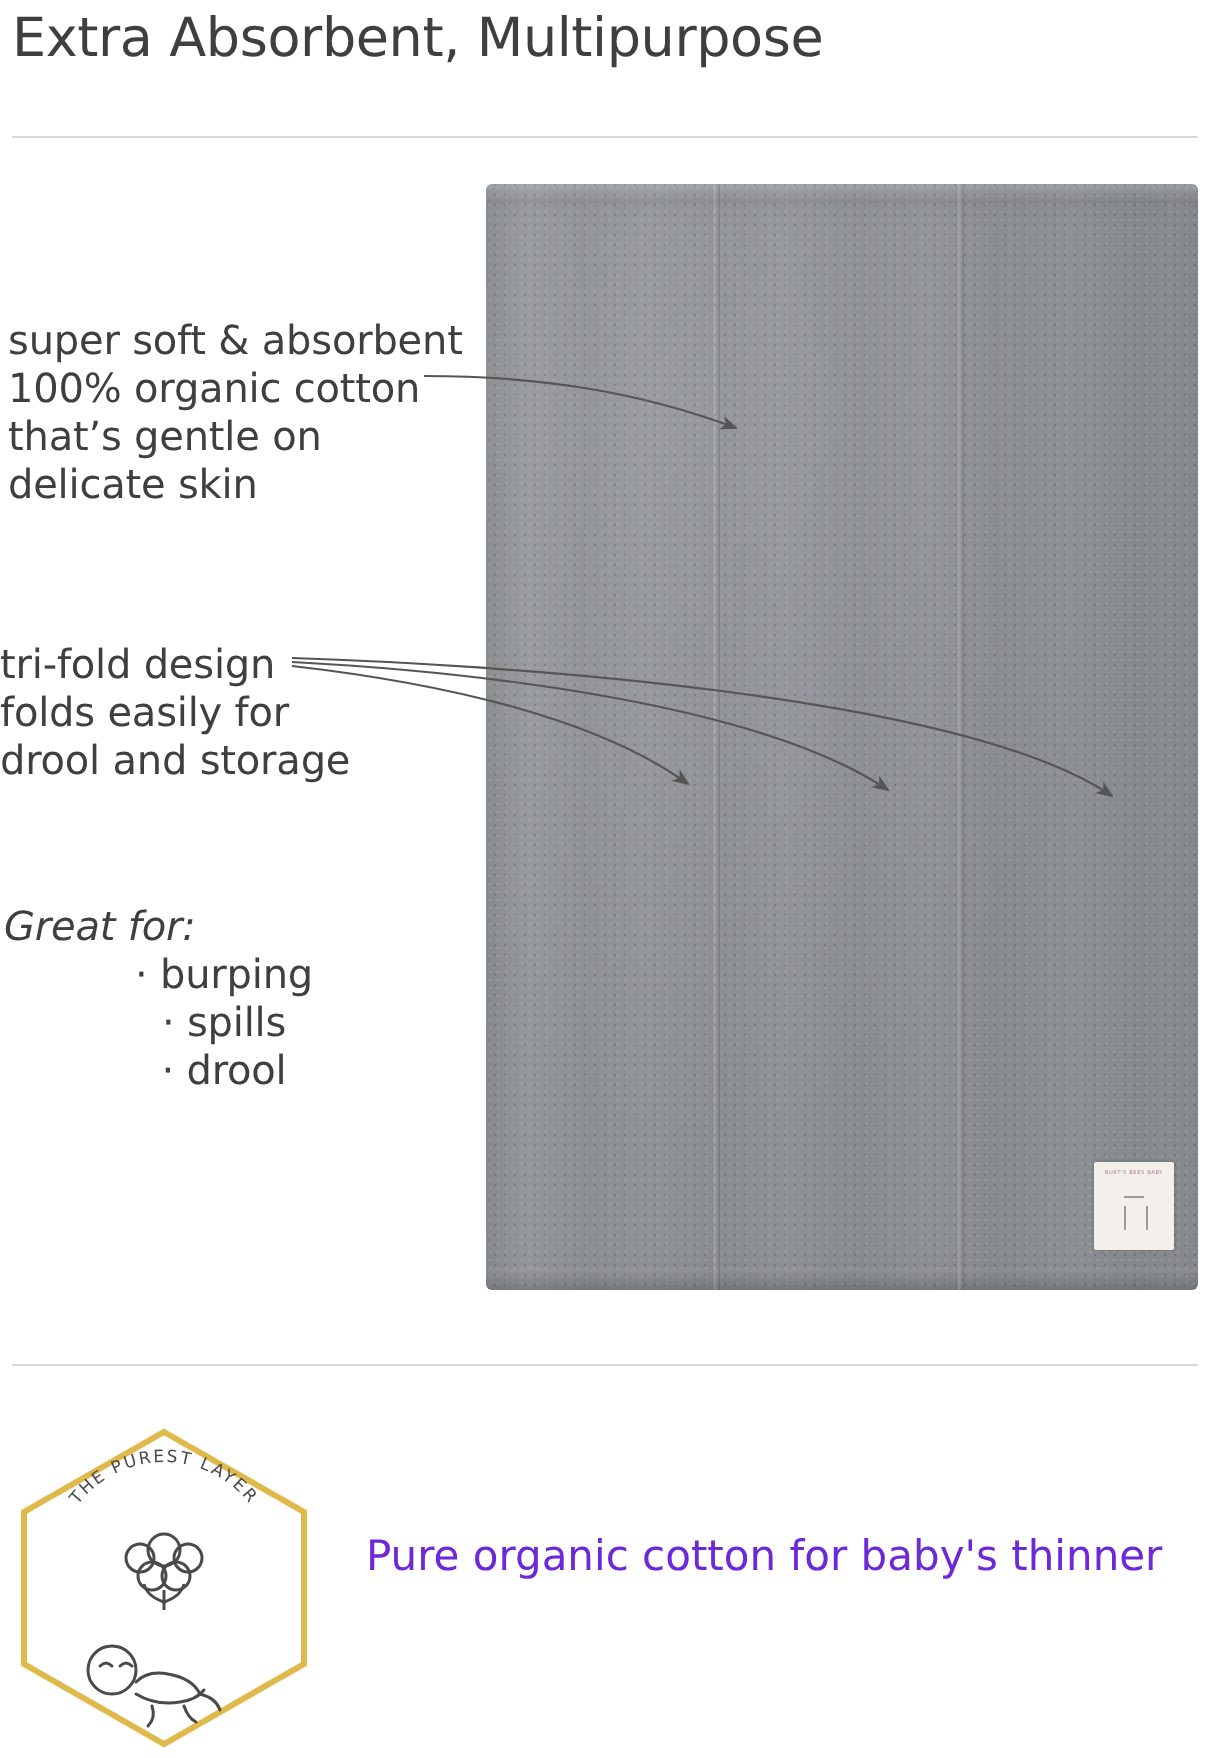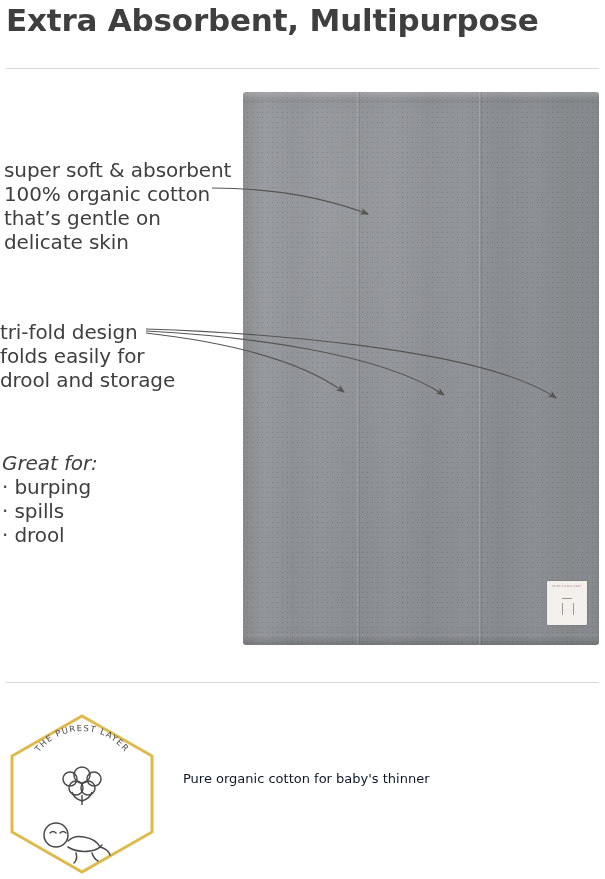--- a/index.html
+++ b/index.html
@@ -15,22 +15,22 @@
     color: #3a3a3a;
     overflow: hidden;
   }
 
   
   .page-title {
     position: absolute;
     left: 6px;
     top: 0px;
     width: 595px;
-    font-size: 31px;
-    font-weight: 700;
+    font-size: 27px;
+    font-weight: 400;
     letter-spacing: -0.2px;
     color: #3f3f3f;
     line-height: 40px;
     white-space: nowrap;
   }
   .rule-top {
     position: absolute;
     left: 6px;
     top: 68px;
     width: 593px;
@@ -161,21 +161,21 @@
     position: absolute;
     font-size: 20px;
     line-height: 24px;
     color: #3f3f3f;
     letter-spacing: -0.1px;
   }
   .callout-1 { left: 4px; top: 158px; width: 230px; }
   .callout-2 { left: 0px; top: 320px; width: 215px; }
   .callout-3 { left: 2px; top: 451px; width: 220px; }
   .callout-3 .lead { margin-bottom: 0; font-style: italic; }
-  .bullet-line { white-space: nowrap; }
+  .bullet-line { white-space: nowrap; text-align: center; }
 
   
   .arrows {
     position: absolute;
     left: 0;
     top: 0;
     width: 605px;
     height: 879px;
     pointer-events: none;
   }
@@ -186,23 +186,23 @@
     left: 6px;
     top: 713px;
     width: 152px;
     height: 162px;
   }
   .footer-text {
     position: absolute;
     left: 183px;
     top: 765px;
     width: 410px;
-    font-size: 13px;
+    font-size: 21px;
     line-height: 27px;
-    color: #0f172a;
+    color: #6d28d9;
   }
 </style>
 </head>
 <body>
 
 <div class="page-title">Extra Absorbent, Multipurpose</div>
 <div class="rule-top"></div>
 
 <div class="photo-wrap">
   <div class="blanket"></div>

